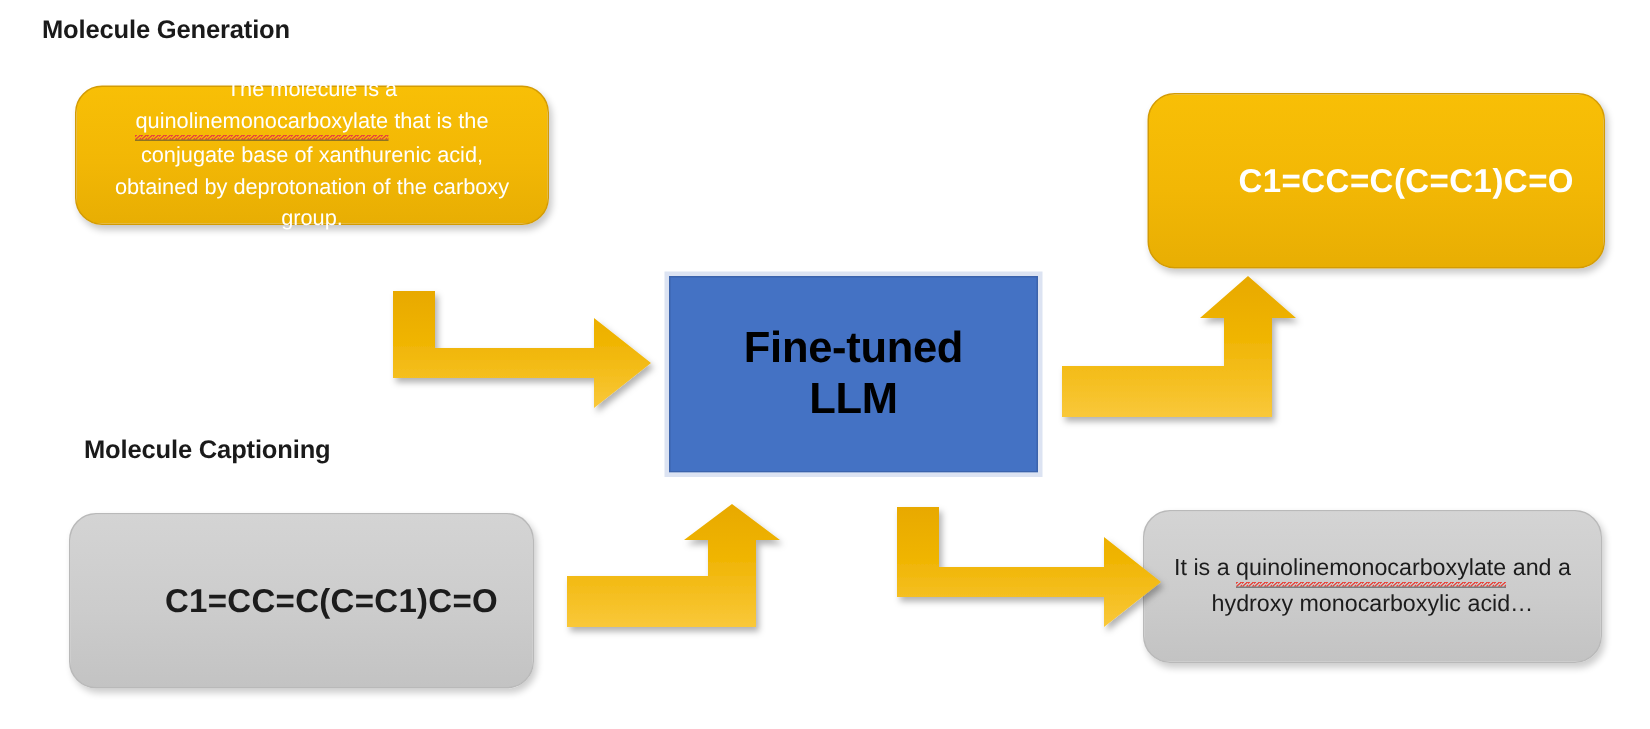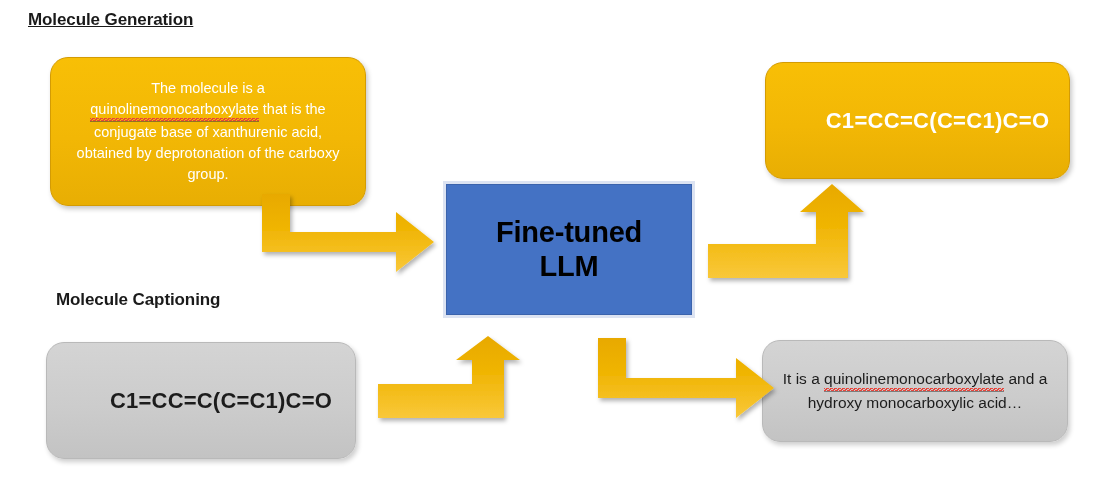--- a/index.html
+++ b/index.html
@@ -24,21 +24,21 @@
   
   .section-heading {
     position: absolute;
     font-family: "Liberation Sans", sans-serif;
     font-weight: bold;
     font-size: 17px;
     color: #1a1a1a;
     letter-spacing: -0.1px;
     white-space: nowrap;
   }
-  #heading-generation { left: 28px; top: 10px; text-decoration: underline; }
+  #heading-generation { left: 28px; top: 10px; }
   #heading-captioning { left: 28px; top: 290px; margin-left: 28px; }
 
   
   .box {
     position: absolute;
     box-sizing: border-box;
     display: flex;
     align-items: center;
     justify-content: center;
     text-align: center;
@@ -53,21 +53,21 @@
   }
   .box-gray {
     background: linear-gradient(180deg, #d4d4d4 0%, #cccccc 55%, #c3c3c3 100%);
     border: 1px solid #b9b9b9;
     color: #1c1c1c;
     box-shadow: 2px 3px 5px rgba(0,0,0,0.20);
   }
 
   
   #box-generation-prompt {
-    left: 50px; top: 57px; width: 316px; height: 149px;
+    left: 50px; top: 57px; width: 316px; height: 93px;
     padding: 6px 16px;
     align-items: center;
   }
   #box-generation-prompt .txt {
     font-size: 14.5px;
     line-height: 1.45;
   }
 
   
   #box-generation-output {

